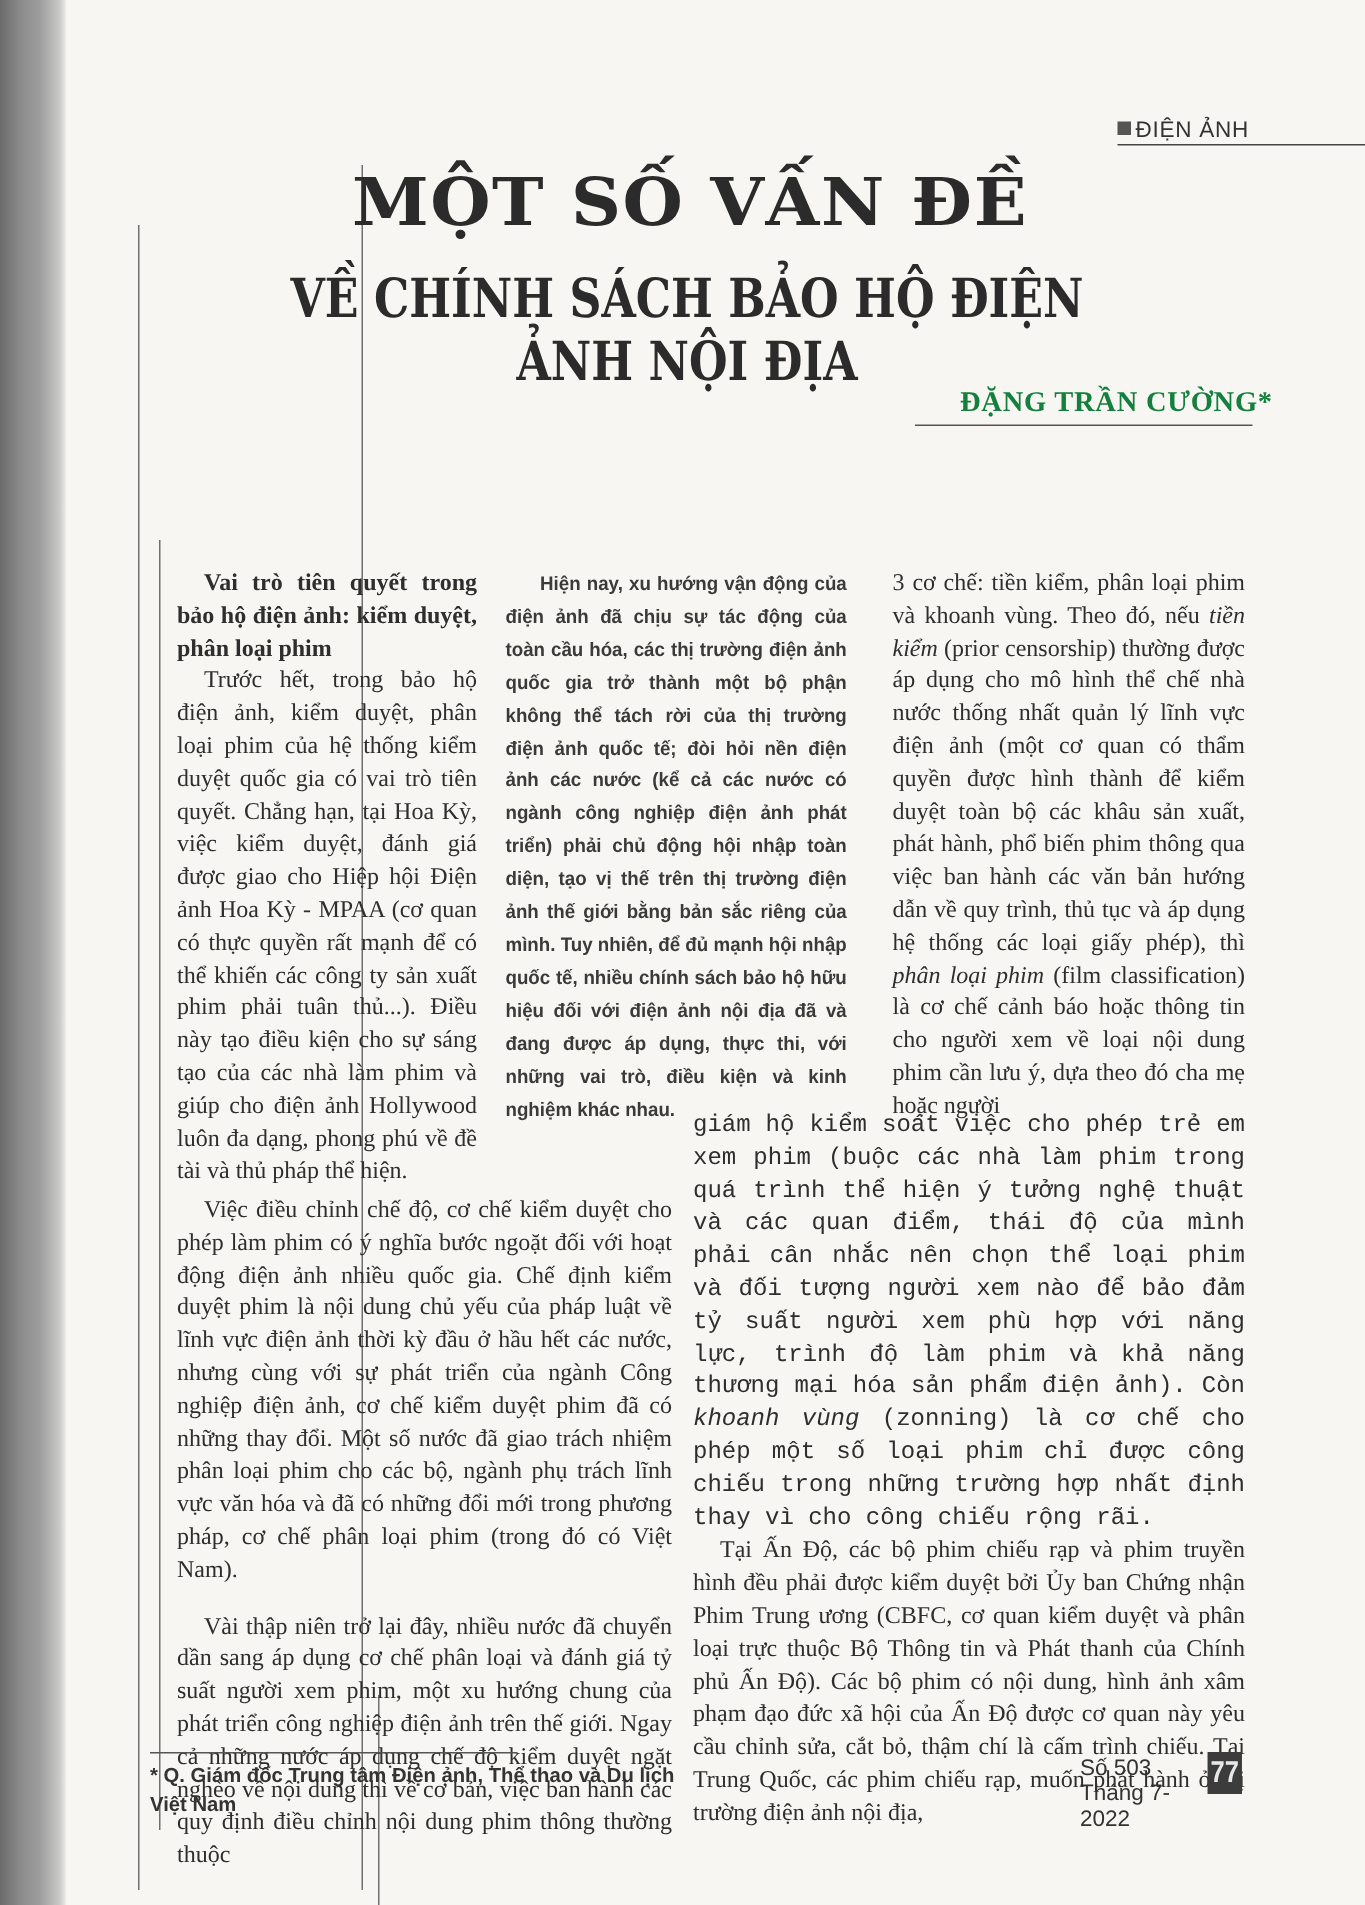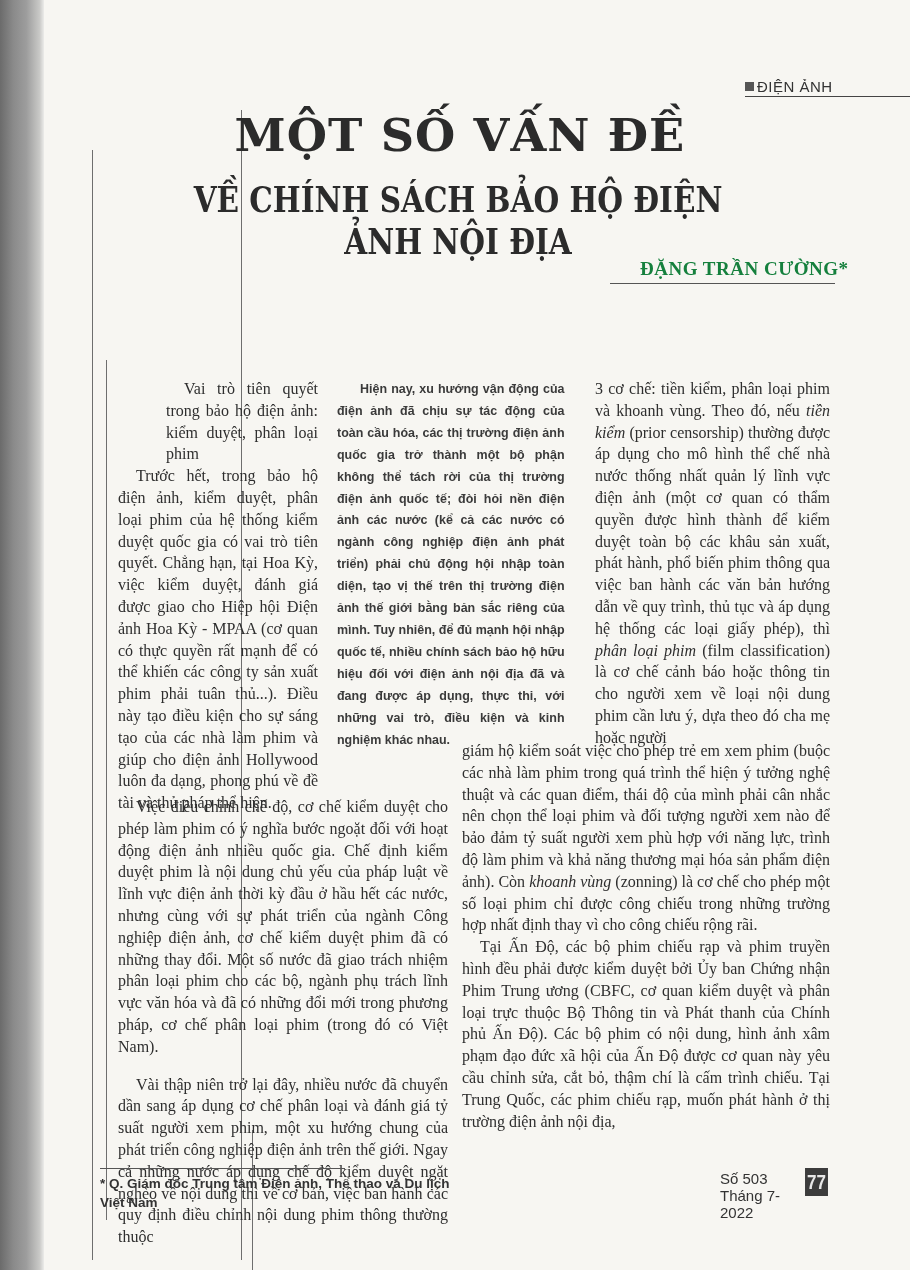--- a/index.html
+++ b/index.html
@@ -37,23 +37,23 @@
     color: #2b2b2b; transform: scaleX(0.82); transform-origin: center;
   }
   .author {
     position: absolute; left: 640px; top: 258px;
     font-size: 19px; font-weight: bold; letter-spacing: 0.5px; color: #15803d;
   }
   .author-rule { position:absolute; left:610px; top:283px; width:225px; height:1px; background:#555; }
 
   .col { position: absolute; font-size: 16px; line-height: 21.8px; text-align: justify; color:#2e2e2e; }
   .col p { margin: 0; text-indent: 18px; }
-  .col p.noindent { text-indent: 0; }
+  .col p.noindent { text-indent: 0; font-family: Liberation Mono, monospace; }
   .col1 { left: 118px; top: 378px; width: 200px; }
-  .col1 .subhead { font-weight: normal; text-indent: 18px; margin-left: 48px; }
+  .col1 .subhead { font-weight: bold; text-indent: 18px; }
   .col2 {
     left: 337px; top: 378px; width: 237px;
     font-family: "Liberation Sans", sans-serif; font-weight: bold; font-size: 13px; line-height: 21.9px;
     color: #3a3a3a; text-align: justify; transform: scaleX(0.96); transform-origin: left;
   }
   .col2 p { text-indent: 24px; }
   .col3 { left: 595px; top: 378px; width: 235px; }
   .col3 p { text-indent: 0; }
   .wide-left { left: 118px; top: 796px; width: 330px; }
   .wide-right { left: 462px; top: 740px; width: 368px; }

